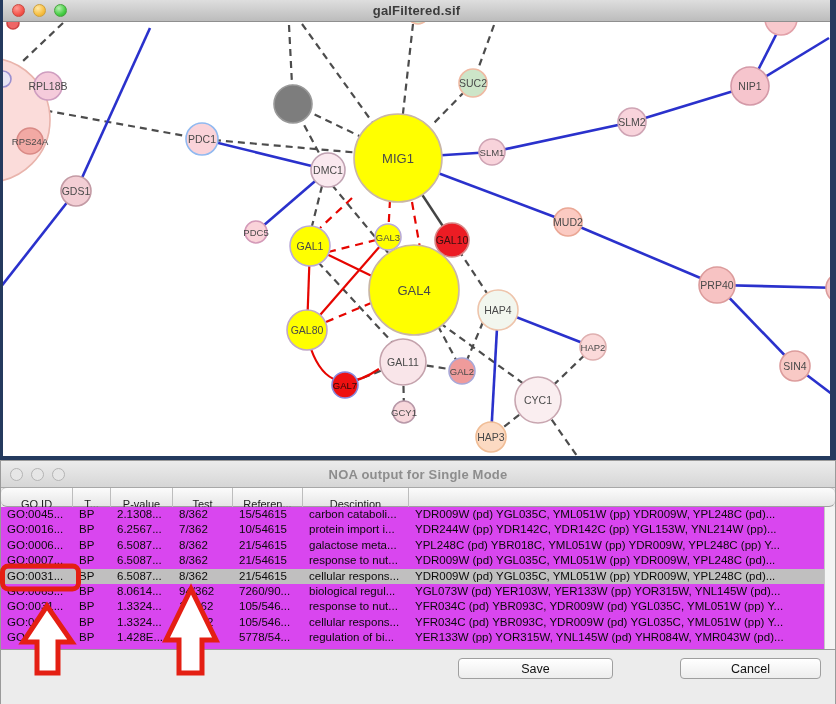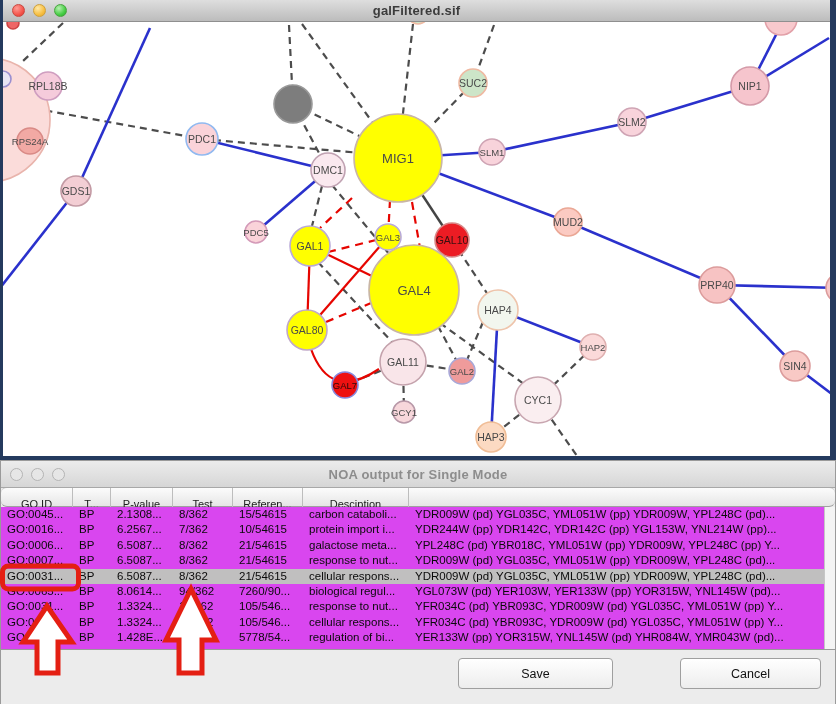--- a/index.html
+++ b/index.html
@@ -57,21 +57,21 @@
     height:15.4px;line-height:15.4px;font-size:11.5px;color:#0a0a0a;white-space:nowrap;
   }
   .noa-row.selected{background:#c0bfbf;}
   .noa-row .cell{overflow:hidden;padding-left:6px;}
   .scroll-track{
     position:absolute;right:0;top:46px;width:11px;height:142px;
     background:#f4f4f4;border-left:1px solid #c6c6c6;box-sizing:border-box;
   }
   .footer-buttons{position:absolute;left:0;top:197px;width:100%;height:26px;}
   .mac-btn{
-    position:absolute;height:31px;box-sizing:border-box;
+    position:absolute;height:21px;box-sizing:border-box;
     background:linear-gradient(#ffffff,#ededed);
     border:1px solid #9f9f9f;border-radius:4px;
     font-family:"Liberation Sans",sans-serif;font-size:12.5px;color:#111;
     box-shadow:0 1px 0 rgba(255,255,255,.7) inset;
   }
   #save-btn{left:457px;width:155px;}
   #cancel-btn{left:679px;width:141px;}
   
   #annot-svg{position:absolute;left:0;top:0;z-index:50;pointer-events:none;}
 </style>

